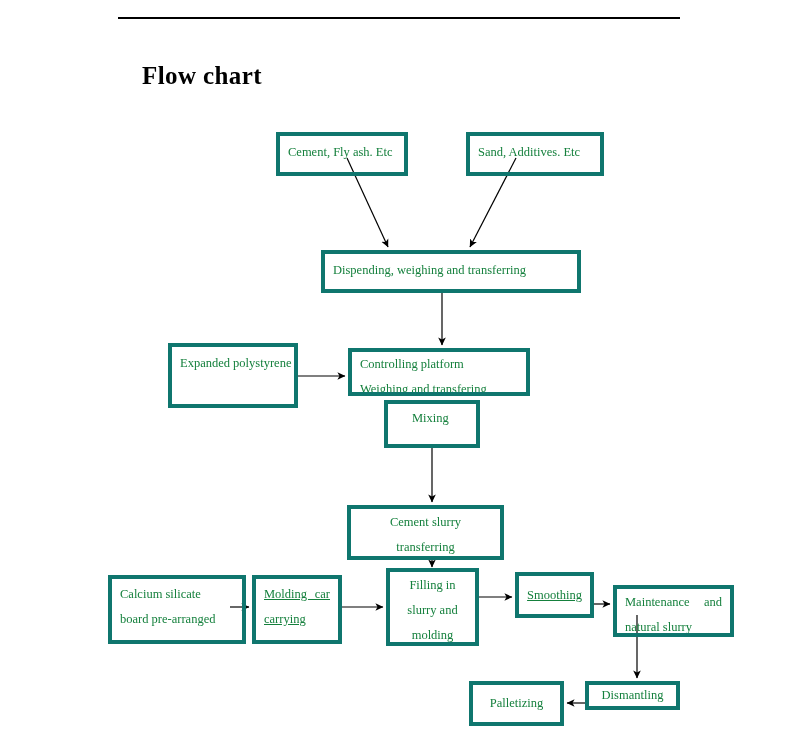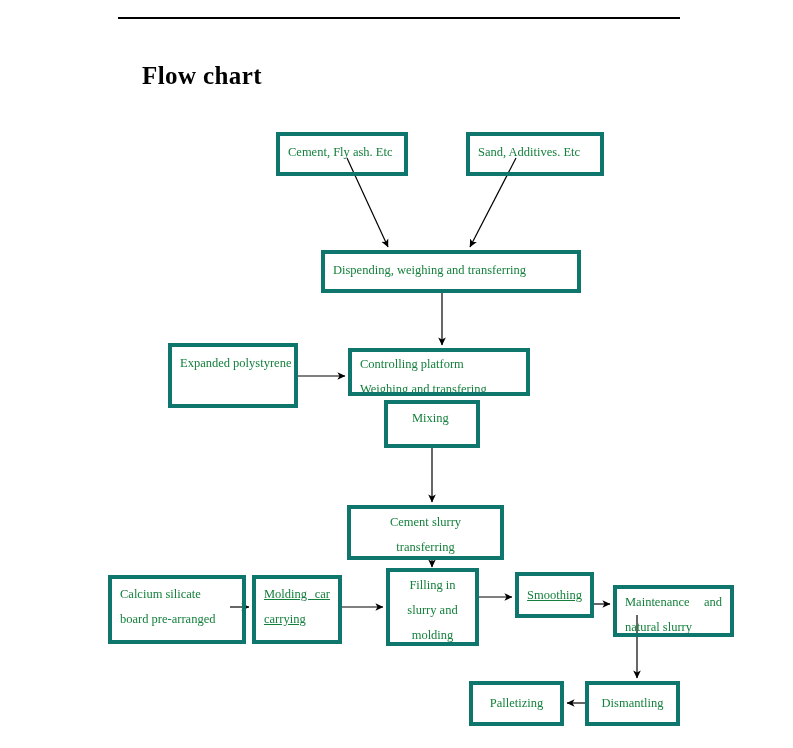--- a/index.html
+++ b/index.html
@@ -197,21 +197,21 @@
     </div>
   </div>
 
   <div class="node just" style="left:613px; top:585px; width:121px; height:52px;">
     <div class="inner" style="padding-top:1px;">
       <span class="lbl">Maintenance and</span>
       <span class="lbl nolast">natural slurry</span>
     </div>
   </div>
 
-  <div class="node ctr" style="left:585px; top:681px; width:95px; height:45px;">
+  <div class="node ctr" style="left:585px; top:681px; width:95px; height:29px;">
     <div class="inner mid" style="padding-top:0;">
       <span class="lbl">Dismantling</span>
     </div>
   </div>
 
   <div class="node ctr" style="left:469px; top:681px; width:95px; height:45px;">
     <div class="inner mid" style="padding-top:0;">
       <span class="lbl">Palletizing</span>
     </div>
   </div>

